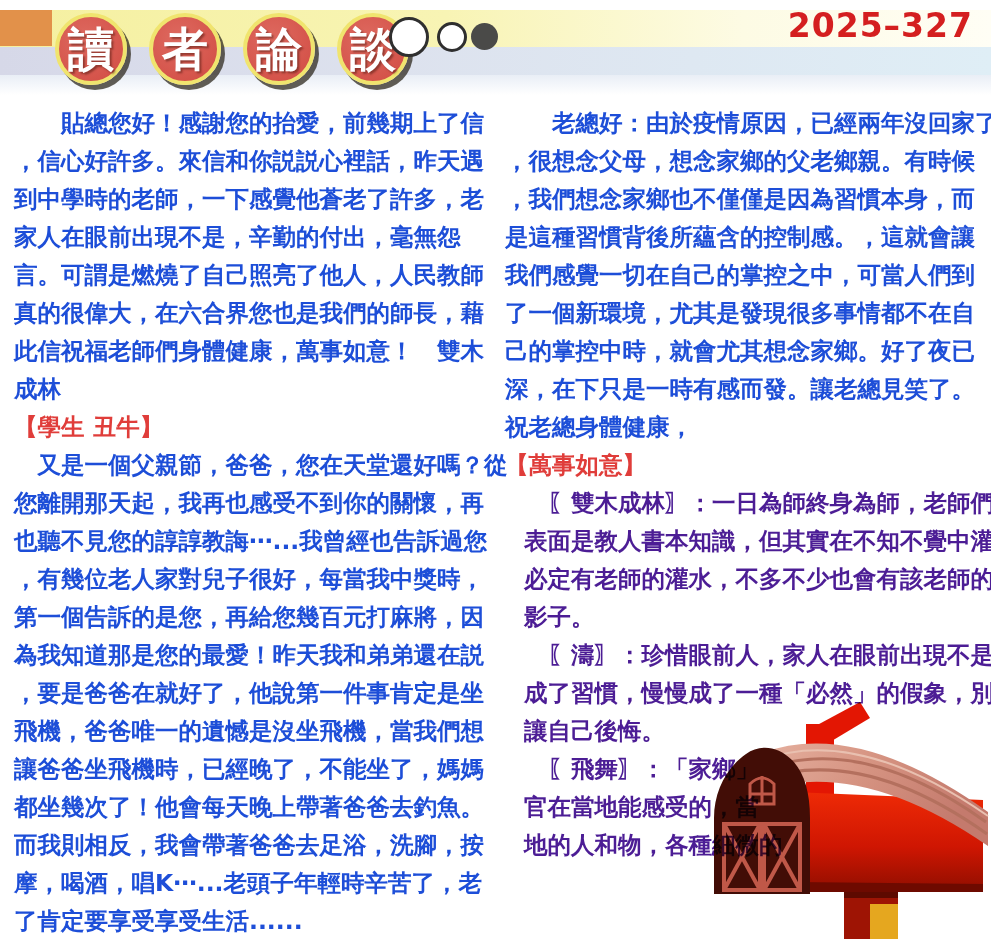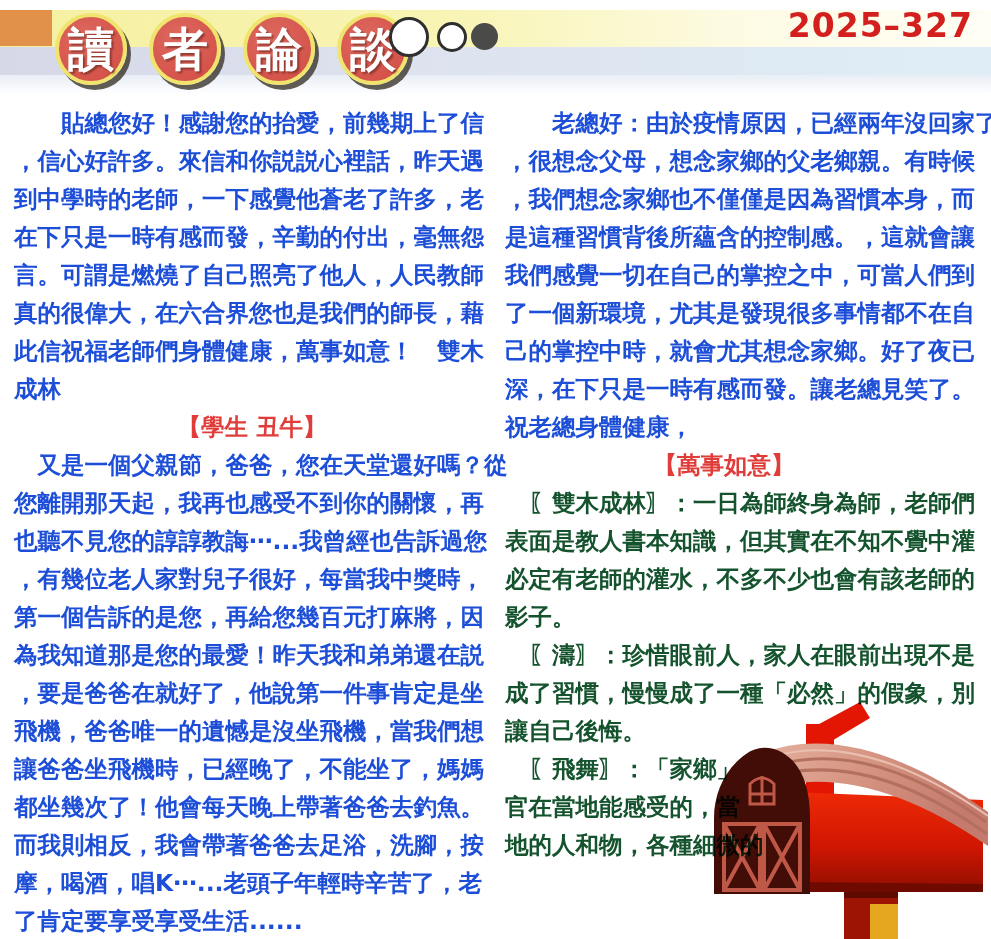--- a/index.html
+++ b/index.html
@@ -54,24 +54,24 @@
   .col{
     position:absolute;top:104px;width:476px;z-index:2;
   }
   .col-left{left:14px;}
   .col-right{left:505px;mix-blend-mode:multiply;}
   .ln{
     white-space:nowrap;line-height:38px;font-size:23.5px;font-weight:bold;
     letter-spacing:0px;
   }
   .letter .ln{color:#1d4ed8;}
-  .reply .ln{color:#14532d;}
+  .reply .ln{color:#4c1d95;margin-left:19px;}
   .sig{
     line-height:38px;font-size:23.5px;font-weight:bold;color:#e03d3a;
-    text-align:center;position:relative;
+    text-align:left;position:relative;
   }
   .sig-inset{padding-right:38px;}
   
   .mailbox{
     position:absolute;left:698px;top:696px;width:293px;height:243px;z-index:1;
   }
 </style>
 </head>
 <body>
 
@@ -152,21 +152,21 @@
     <rect x="146" y="196" width="54" height="6" fill="#5e0a00"></rect>
   </g>
 </svg>
 
 <div class="col col-left">
   <div class="letter">
 
   <div class="ln">　　貼總您好！感謝您的抬愛，前幾期上了信</div>
       <div class="ln">，信心好許多。來信和你説説心裡話，昨天遇</div>
       <div class="ln">到中學時的老師，一下感覺他蒼老了許多，老</div>
-      <div class="ln">在下只是一時有感而發，辛勤的付出，毫無怨</div>
+      <div class="ln">家人在眼前出現不是，辛勤的付出，毫無怨</div>
       <div class="ln">言。可謂是燃燒了自己照亮了他人，人民教師</div>
       <div class="ln">真的很偉大，在六合界您也是我們的師長，藉</div>
       <div class="ln">此信祝福老師們身體健康，萬事如意！　雙木</div>
       <div class="ln">成林</div>
     </div>
   <div class="sig">【學生 丑牛】</div>
   <div class="letter">
 
   <div class="ln">　又是一個父親節，爸爸，您在天堂還好嗎？從</div>
       <div class="ln">您離開那天起，我再也感受不到你的關懷，再</div>

